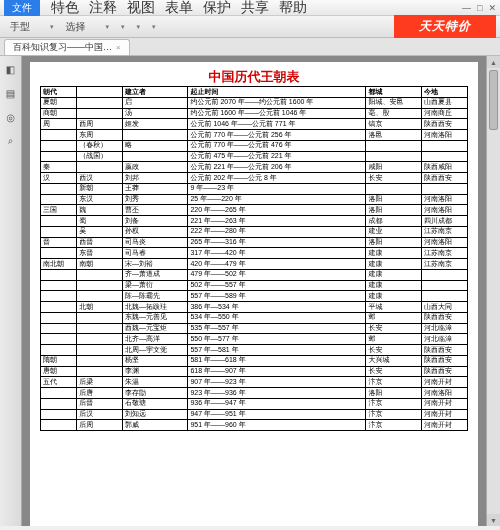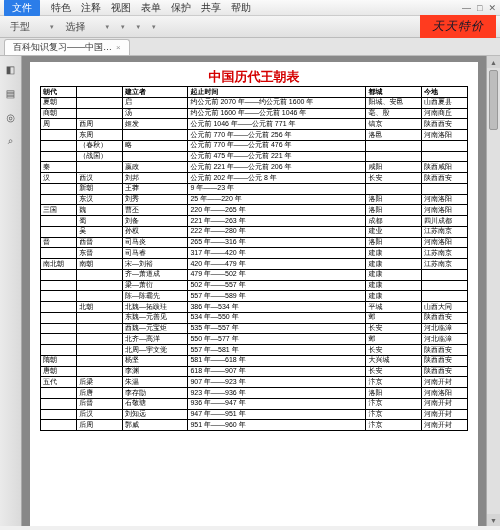--- a/index.html
+++ b/index.html
@@ -1,26 +1,26 @@
 <!DOCTYPE html>
 <html><head>
 <meta charset="utf-8">
 <style>
   * { margin: 0; padding: 0; box-sizing: border-box; }
   body { font-family: "Microsoft YaHei", SimSun, sans-serif; background: #f0f0f0; width: 500px; height: 530px; overflow: hidden; font-size: 10px; }
   .menubar { background: linear-gradient(#fafafa,#e8e8e8); height: 16px; display: flex; align-items: center; padding: 0 4px; border-bottom: 1px solid #ccc; position: relative; }
   .menubar .file-btn { background: #2b7de9; color: #fff; padding: 2px 8px; font-size: 10px; border-radius: 2px; margin-right: 6px; }
-  .menubar .menu-item { color: #333; margin: 0 5px; font-size: 10px; cursor: default; }
+  .menubar .menu-item { color: #333; margin: 0 5px; font-size: 14px; cursor: default; }
   .menubar .title { position: absolute; left: 50%; transform: translateX(-50%); color: #666; font-size: 9px; white-space: nowrap; }
   .menubar .win-controls { margin-left: auto; display: flex; gap: 6px; }
   .menubar .win-controls span { color: #666; font-size: 9px; cursor: default; }
   .toolbar { background: linear-gradient(#f5f5f5,#e0e0e0); height: 22px; display: flex; align-items: center; padding: 0 4px; border-bottom: 1px solid #bbb; position: relative; }
   .toolbar .tool { color: #444; font-size: 10px; margin: 0 6px; display: flex; align-items: center; gap: 20px; cursor: default; }
   .toolbar .tool .drop { font-size: 7px; color: #777; }
-  .toolbar .promo { margin-left: auto; background: #ff3b1f; color: #0f172a; font-weight: normal; font-style: italic; padding: 3px 12px; font-size: 12px; letter-spacing: 1px; }
+  .toolbar .promo { margin-left: auto; background: #ff3b1f; color: #ffffff; font-weight: bold; font-style: italic; padding: 3px 25px; font-size: 12px; letter-spacing: 1px; }
   .tabbar { background: #e4e4e4; height: 18px; display: flex; align-items: flex-end; padding-left: 4px; border-bottom: 1px solid #bbb; }
   .tabbar .tab { background: #fdfdfd; border: 1px solid #bbb; border-bottom: none; padding: 1px 8px; font-size: 9px; color: #333; border-radius: 3px 3px 0 0; display: flex; align-items: center; gap: 4px; }
   .tabbar .tab .close { color: #999; font-size: 8px; cursor: default; }
   .workspace { display: flex; height: 470px; background: #999; }
   .sidebar { width: 22px; background: linear-gradient(to right,#eaeaea,#dadada); border-right: 1px solid #aaa; display: flex; flex-direction: column; align-items: center; padding-top: 6px; gap: 10px; }
   .sidebar .side-icon { width: 14px; height: 14px; display: flex; align-items: center; justify-content: center; color: #555; font-size: 10px; cursor: default; }
   .doc-area { flex: 1; background: #888; display: flex; justify-content: center; padding: 6px 8px 0 8px; overflow: hidden; }
   .page { background: #fff; width: 100%; padding: 6px 10px 0 10px; overflow: hidden; }
   .doc-title { color: #d40000; font-weight: bold; text-align: center; font-size: 13px; margin-bottom: 0; }
   table { border-collapse: collapse; width: 100%; font-size: 7px; }

